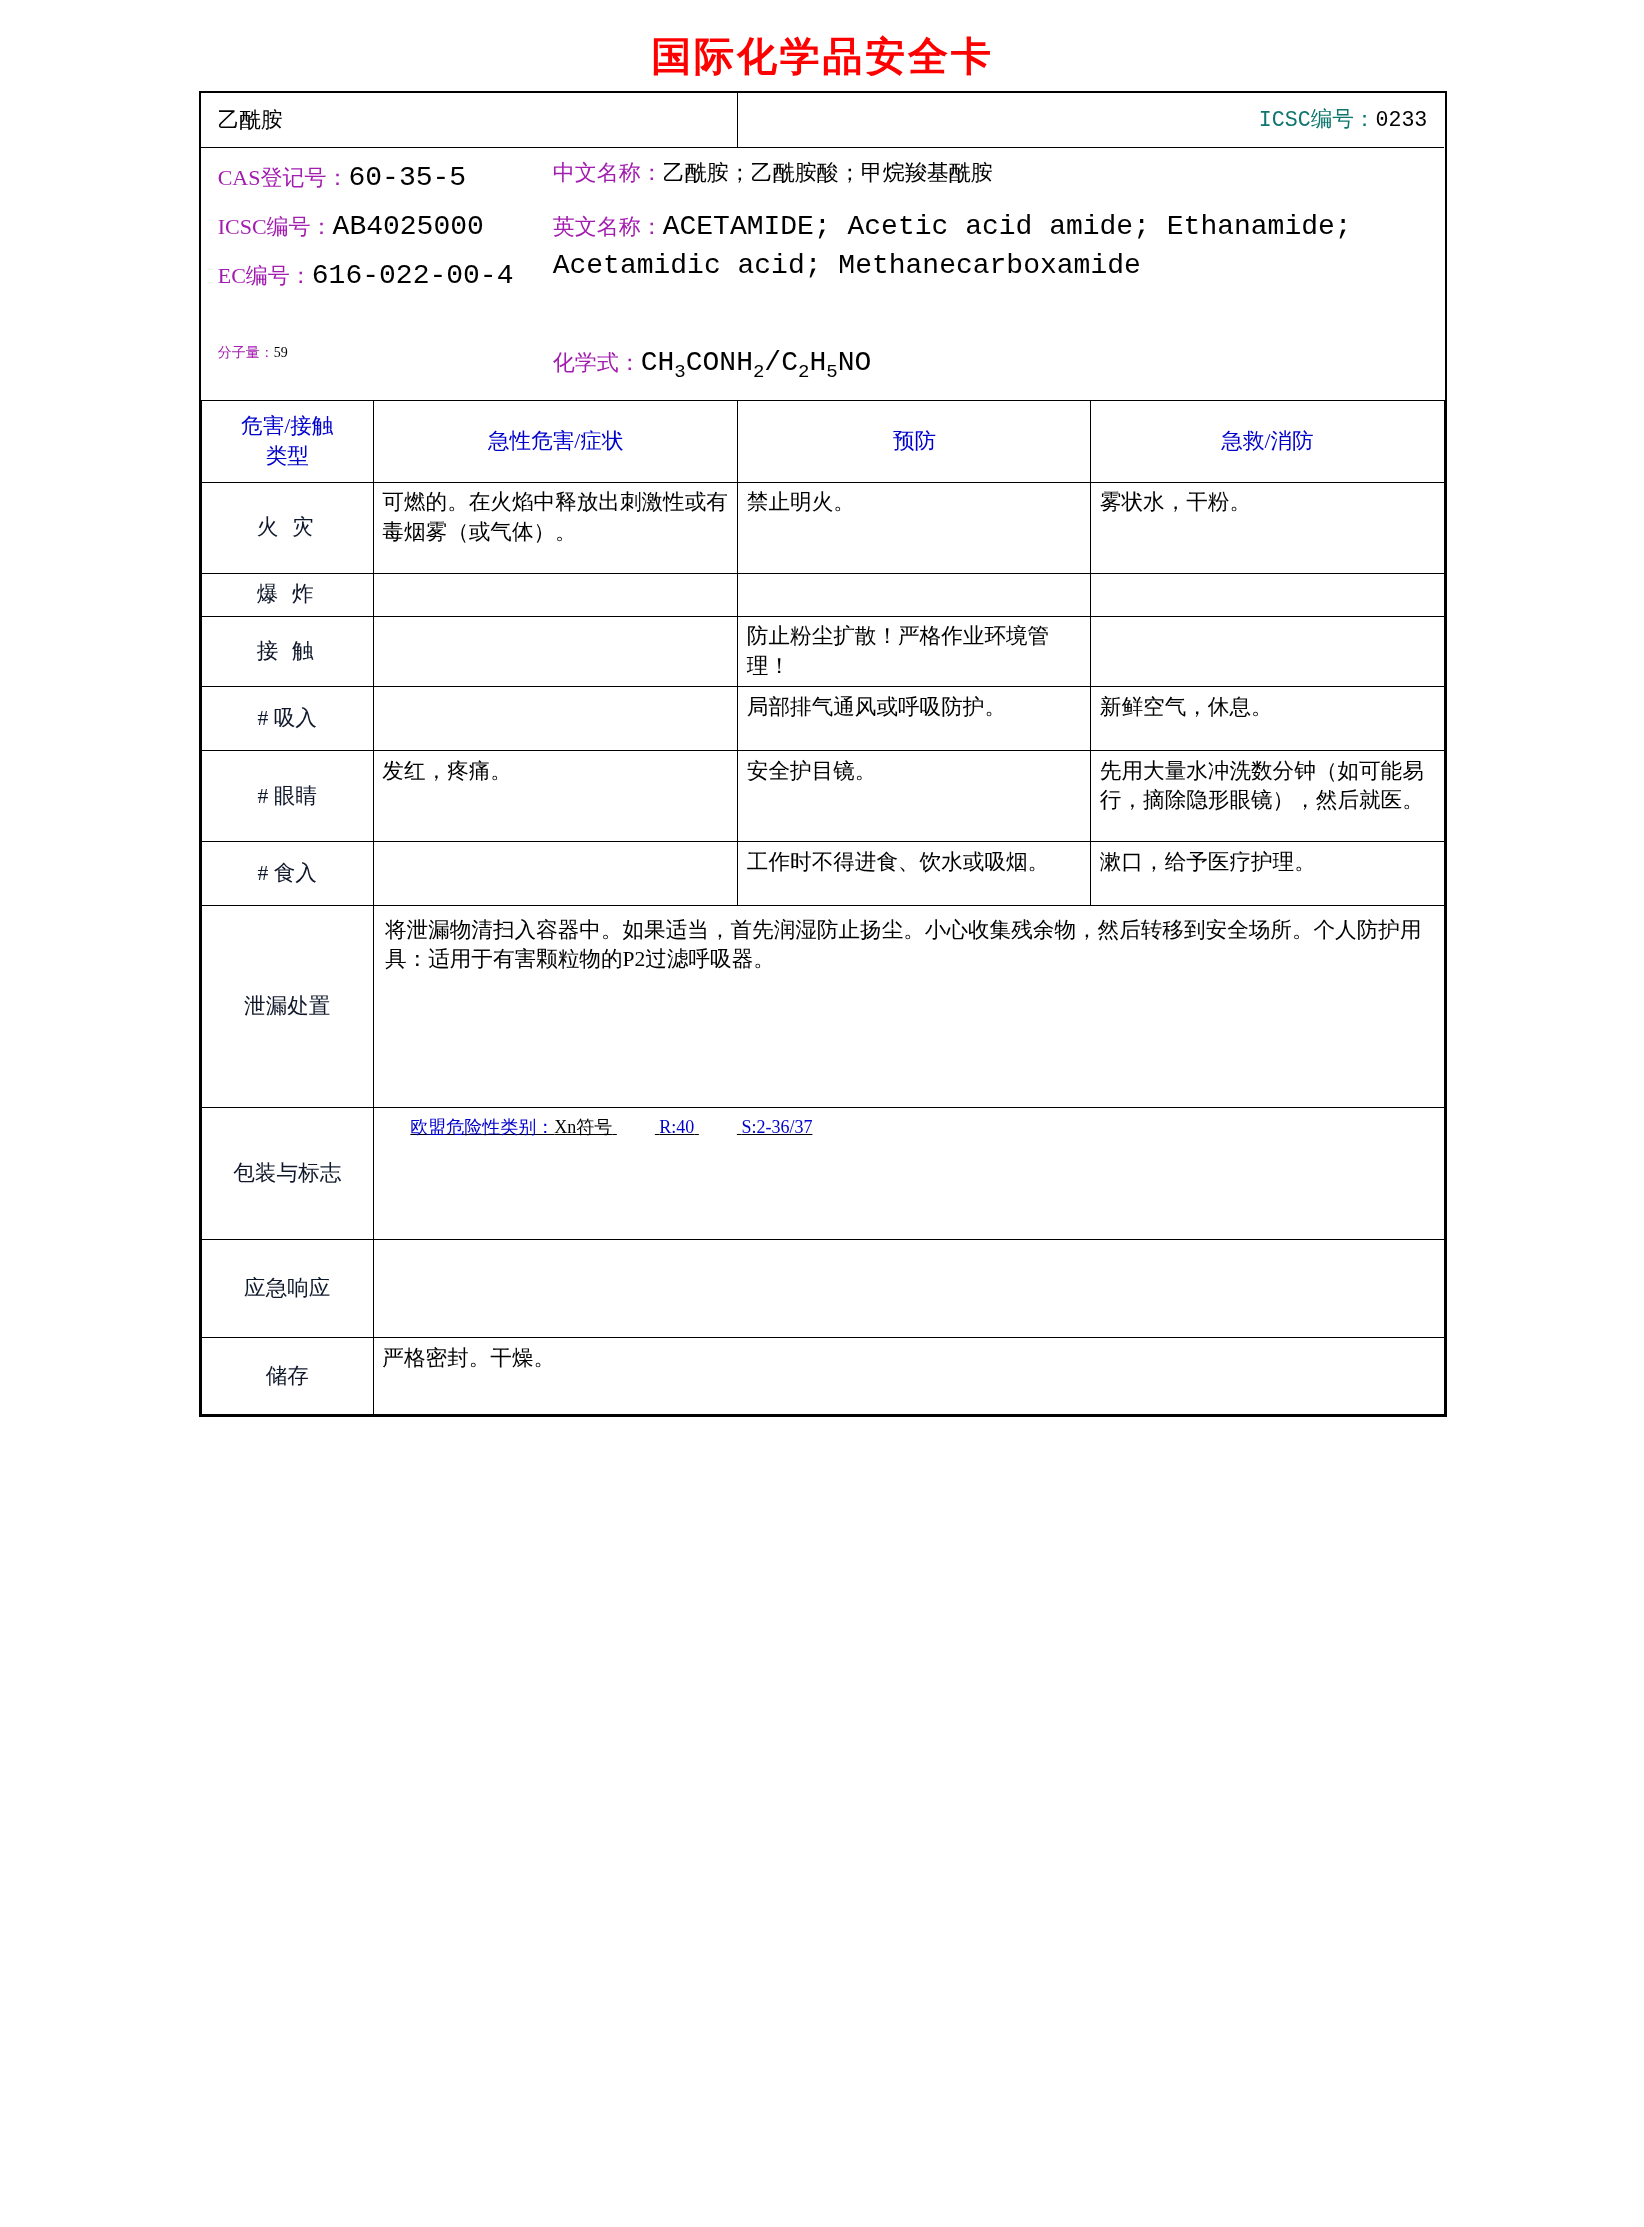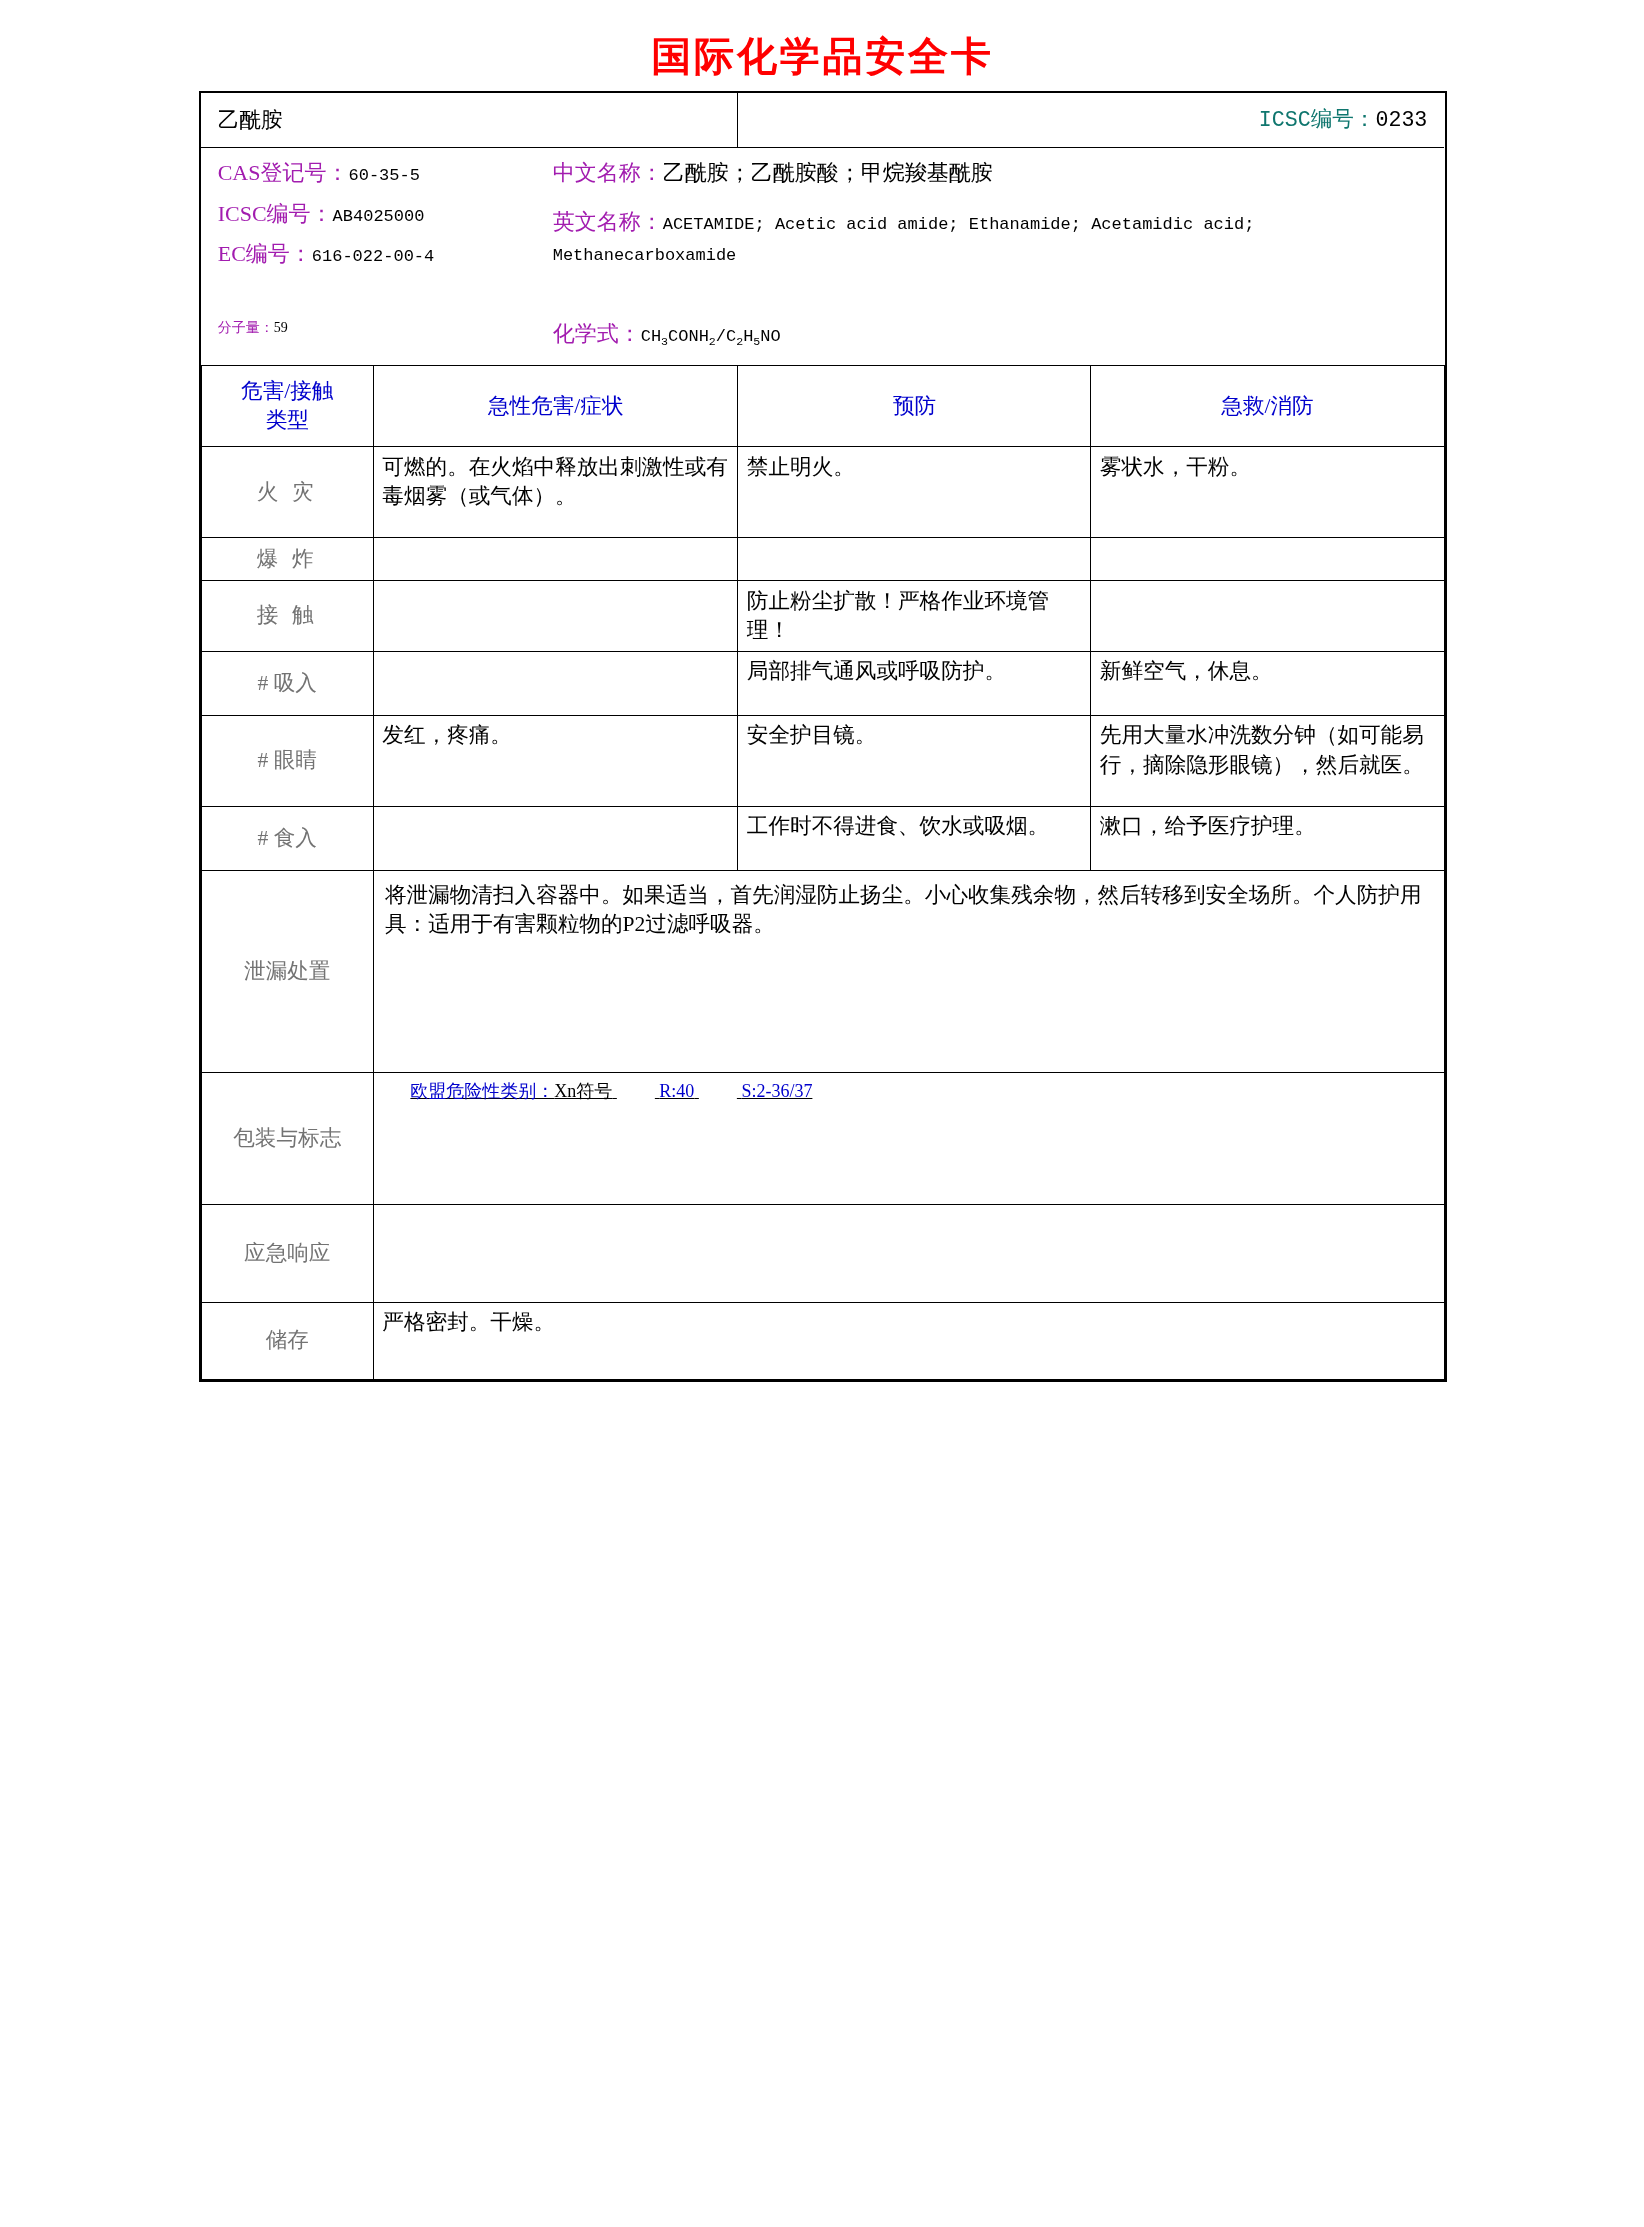--- a/index.html
+++ b/index.html
@@ -87,21 +87,21 @@
   .field-line {
     margin-bottom: 9.8px;
     font-size: 22px;
     line-height: 1.4;
   }
   .lblb {
     color: #a21caf;
   }
   .mono {
     font-family: "Liberation Mono", "DejaVu Sans Mono", monospace;
-    font-size: 17px;
+    font-size: 28px;
   }
   .mw-row {
     display: flex;
     width: 100%;
     margin-top: 39px;
   }
   .mw-left { width: 335px; flex: 0 0 335px; font-size: 14px;}
   .mw-right { flex: 1 1 auto; font-size: 22px;}
   sub { font-size: 0.68em; vertical-align: sub; }
 
@@ -109,21 +109,21 @@
   .sec-hd {
     text-align: center;
     color: #0000cc;
     font-size: 23px;
     padding: 11px 7px !important;
     line-height: 1.35;
     vertical-align: middle !important;
   }
   .rowlabel {
     text-align: center;
-    color: #737373;
+    color: #0f172a;
     font-size: 23px;
     vertical-align: middle !important;
     letter-spacing: 4.2px;
   }
   .rowlabel.nolsp { letter-spacing: 0px; }
   .cell {
     font-size: 21.6px;
   }
   .col1 { width: 150px; }
   .col2 { width: 317px; }

